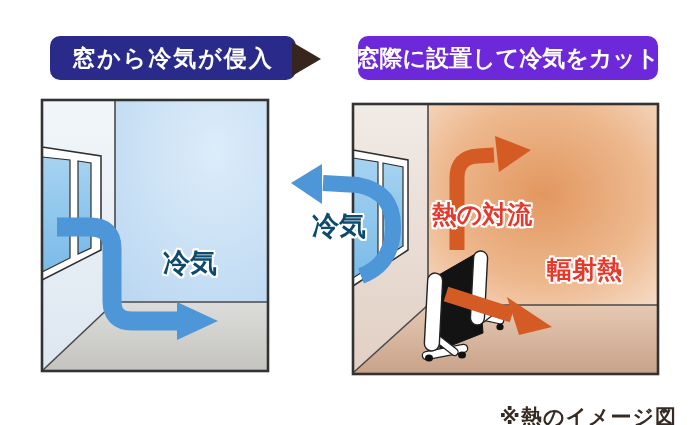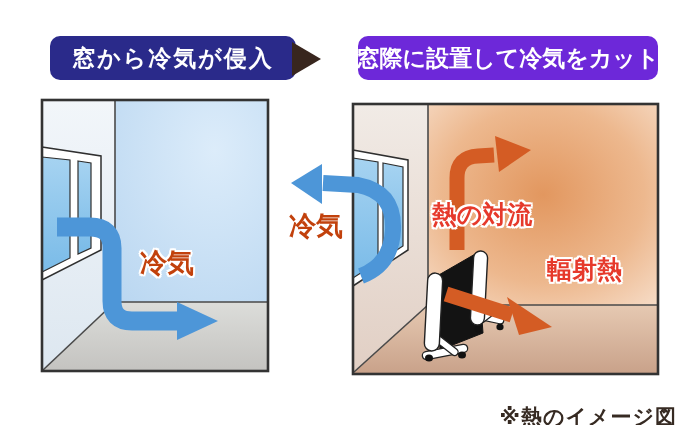--- a/index.html
+++ b/index.html
@@ -18,21 +18,21 @@
     position:absolute;left:292px;top:42px;width:0;height:0;
     border-top:17px solid transparent;border-bottom:17px solid transparent;
     border-left:29px solid #38261e;
   }
   .scene{position:absolute;left:0;top:0;width:700px;height:425px;}
   .lbl{
     position:absolute;font-weight:bold;text-align:center;line-height:1.05;white-space:nowrap;
     text-shadow:2px 0 0 #fff,-2px 0 0 #fff,0 2px 0 #fff,0 -2px 0 #fff,
                 1.6px 1.6px 0 #fff,-1.6px 1.6px 0 #fff,1.6px -1.6px 0 #fff,-1.6px -1.6px 0 #fff;
   }
-  .lbl-navy{color:#c2410c;}
+  .lbl-navy{color:#0c4a6e;text-align:right;}
   .lbl-red{color:#e6392b;}
   .lbl-cold-left{left:117px;top:249px;width:100px;font-size:27px;}
   .lbl-cold-center{left:266px;top:212px;width:100px;font-size:27px;}
   .lbl-convection{left:422px;top:201px;width:120px;font-size:25px;}
   .lbl-radiant{left:502px;top:256px;width:120px;font-size:25px;text-align:right;}
   .footnote{
     position:absolute;left:411px;top:383px;width:266px;text-align:right;
     font-size:21px;letter-spacing:1px;color:#362a22;font-weight:bold;white-space:nowrap;margin-top:20px;
   }
 </style>

